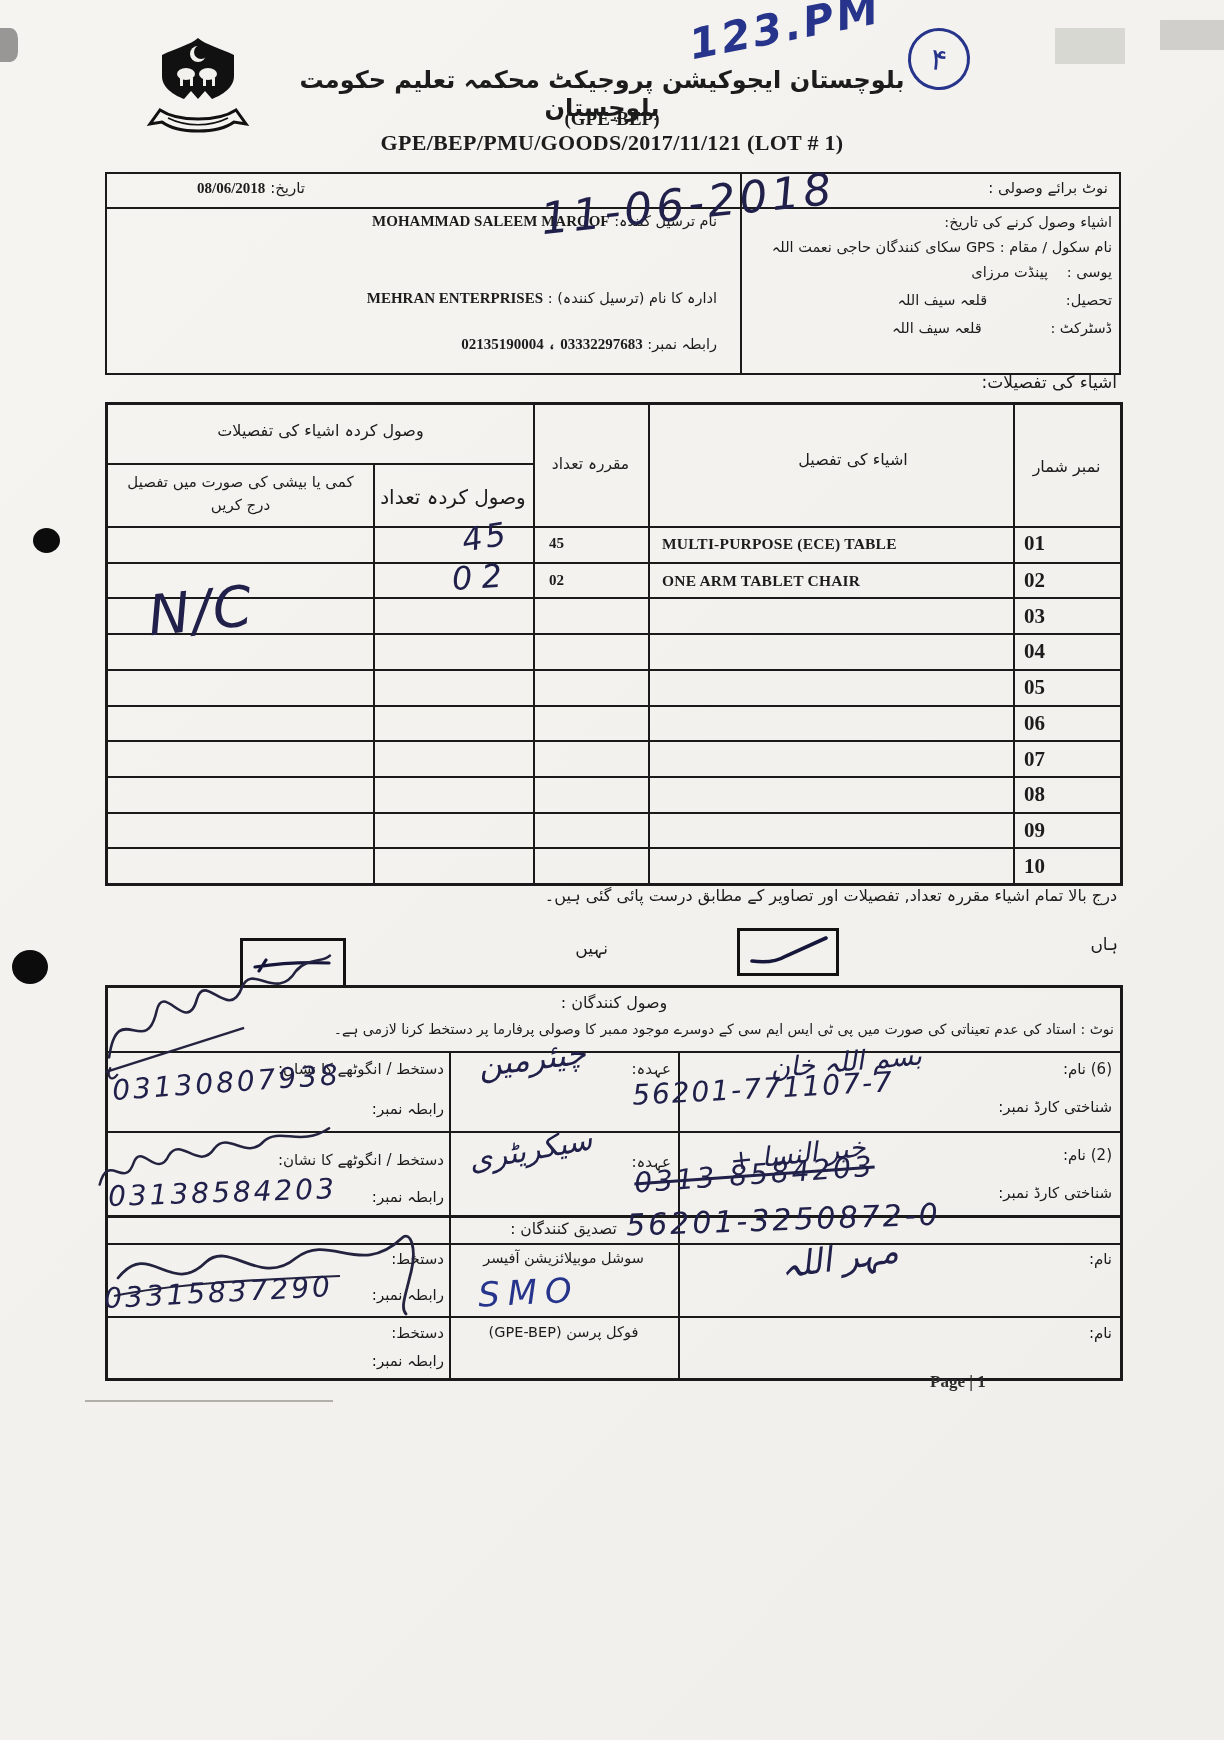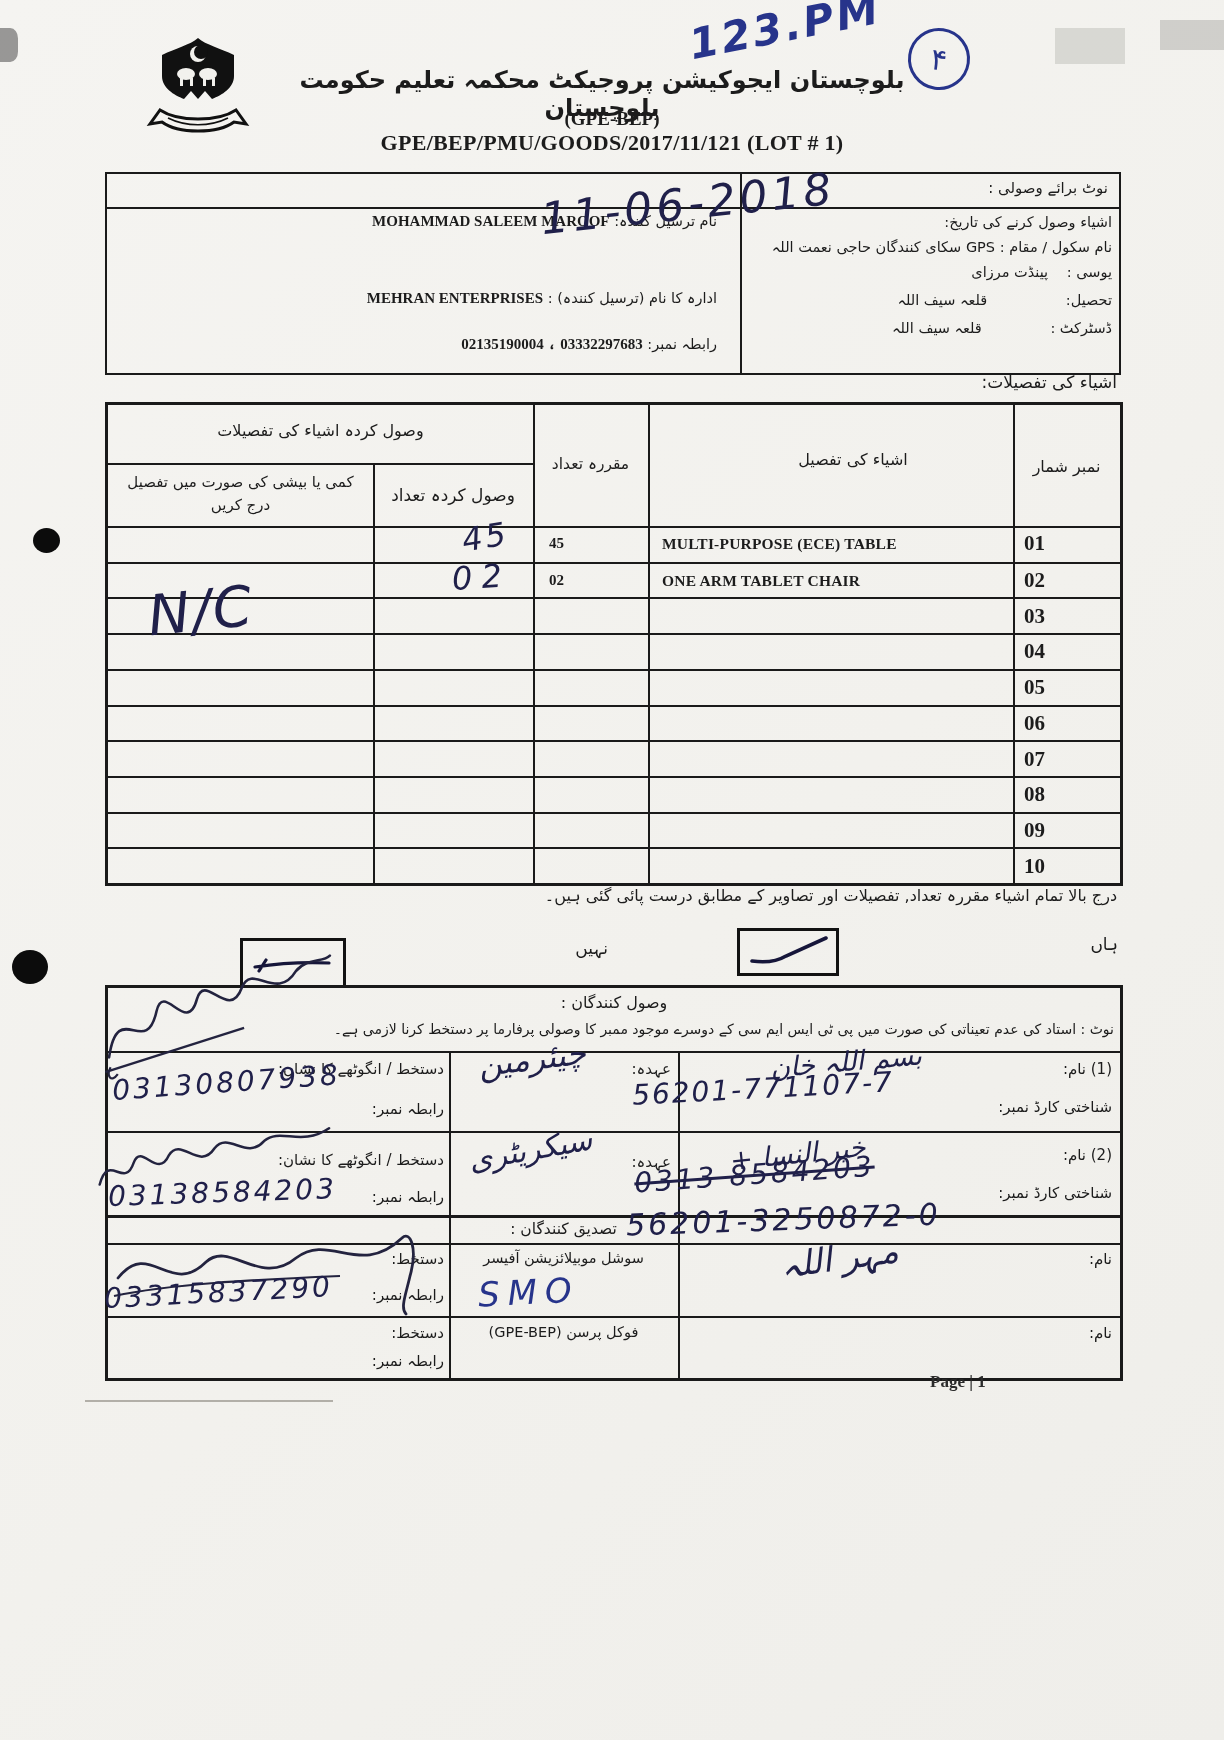--- a/index.html
+++ b/index.html
@@ -63,20 +63,26 @@
   </div>
 
   <div class="abs u" style="left:252px;top:66px;width:700px;text-align:center;font-size:24px;font-weight:600;">بلوچستان ایجوکیشن پروجیکٹ محکمہ تعلیم حکومت بلوچستان</div>
   <div class="abs en" style="left:312px;top:108px;width:600px;text-align:center;font-size:19px;font-weight:bold;">(GPE-BEP)</div>
   <div class="abs en" style="left:212px;top:130px;width:800px;text-align:center;font-size:22px;font-weight:bold;letter-spacing:.3px;">GPE/BEP/PMU/GOODS/2017/11/121 (LOT # 1)</div>
 
   <div class="abs box" style="left:105px;top:172px;width:1012px;height:199px;">
     <div class="line-v" style="left:633px;top:0;height:100%;"></div>
     <div class="line-h" style="left:0;top:33px;width:100%;"></div>
 
+    <div class="abs u cell-label" style="left:0;top:5px;width:620px;text-align:left;direction:rtl;">
+      <span style="padding-right:0;float:left;margin-left:90px;">
+        <span>تاریخ:</span>
+        <span class="en" style="font-size:15px;font-weight:600;">08/06/2018</span>
+      </span>
+    </div>
     <div class="abs u cell-label" style="left:641px;top:5px;width:360px;padding-right:4px;">نوٹ برائے وصولی :</div>
 
     <div class="abs u" style="left:641px;top:40px;width:364px;font-size:14.5px;">
       <div style="margin-bottom:9px;text-align:right;">اشیاء وصول کرنے کی تاریخ:</div>
       <div style="margin-bottom:9px;">
         <span>نام سکول / مقام : GPS</span>
         <span>سکای کنندگان حاجی نعمت اللہ</span>
       </div>
       <div style="margin-bottom:12px;">
         <span>یوسی :</span>
@@ -119,21 +125,21 @@
     <div class="line-v" style="left:905px;top:0;height:121px;"></div>
     <div class="line-v" style="left:265px;top:58px;height:63px;"></div>
     <div class="line-h" style="left:0;top:58px;width:425px;"></div>
     <div class="line-h" style="left:0;top:121px;width:100%;"></div>
 
     <div class="abs u" style="left:0;top:16px;width:425px;text-align:center;font-size:16px;">وصول کردہ اشیاء کی تفصیلات</div>
     <div class="abs u" style="left:0;top:66px;width:265px;text-align:center;font-size:15px;line-height:1.5;">
       <div>کمی یا بیشی کی صورت میں تفصیل</div>
       <div>درج کریں</div>
     </div>
-    <div class="abs u" style="left:265px;top:80px;width:160px;text-align:center;font-size:17px;">وصول کردہ تعداد</div>
+    <div class="abs u" style="left:265px;top:80px;width:160px;text-align:center;font-size:20px;">وصول کردہ تعداد</div>
     <div class="abs u" style="left:425px;top:50px;width:115px;text-align:center;font-size:15.5px;">مقررہ تعداد</div>
     <div class="abs u" style="left:540px;top:45px;width:362px;text-align:center;font-size:16px;padding-left:24px;">اشیاء کی تفصیل</div>
     <div class="abs u" style="left:905px;top:52px;width:107px;text-align:center;font-size:16px;">نمبر شمار</div>
 
     <div class="gt-rows">
       <div class="gt-row" style="border-top:none;">
         <div></div>
           <div></div>
         <div class="gt-qty">45</div>
         <div class="gt-desc">MULTI-PURPOSE (ECE) TABLE</div>
@@ -230,21 +236,21 @@
     <div class="line-h" style="left:0;top:63px;width:100%;"></div>
 
     <div class="line-v" style="left:341px;top:63px;height:327px;"></div>
     <div class="line-v" style="left:570px;top:63px;height:327px;"></div>
 
     <div class="line-h" style="left:0;top:143px;width:100%;height:1.6px;"></div>
     <div class="line-h" style="left:0;top:227px;width:100%;height:2.6px;"></div>
     <div class="line-h" style="left:0;top:255px;width:100%;"></div>
     <div class="line-h" style="left:0;top:328px;width:100%;"></div>
 
-    <div class="abs u cell-label" style="left:580px;top:72px;width:424px;padding-right:6px;">(1) نام:</div>
+    <div class="abs u cell-label" style="left:580px;top:72px;width:424px;padding-right:6px;">(6) نام:</div>
     <div class="abs u cell-label" style="left:580px;top:110px;width:424px;padding-right:6px;">شناختی کارڈ نمبر:</div>
     <div class="abs u cell-label" style="left:349px;top:72px;width:214px;padding-right:4px;">عہدہ:</div>
     <div class="abs u cell-label" style="left:4px;top:72px;width:332px;padding-right:4px;">دستخط / انگوٹھے کا نشان:</div>
     <div class="abs u cell-label" style="left:4px;top:112px;width:332px;padding-right:4px;">رابطہ نمبر:</div>
 
     <div class="abs u cell-label" style="left:580px;top:158px;width:424px;padding-right:6px;">(2) نام:</div>
     <div class="abs u cell-label" style="left:580px;top:196px;width:424px;padding-right:6px;">شناختی کارڈ نمبر:</div>
     <div class="abs u cell-label" style="left:349px;top:165px;width:214px;padding-right:4px;">عہدہ:</div>
     <div class="abs u cell-label" style="left:4px;top:163px;width:332px;padding-right:4px;">دستخط / انگوٹھے کا نشان:</div>
     <div class="abs u cell-label" style="left:4px;top:200px;width:332px;padding-right:4px;">رابطہ نمبر:</div>

